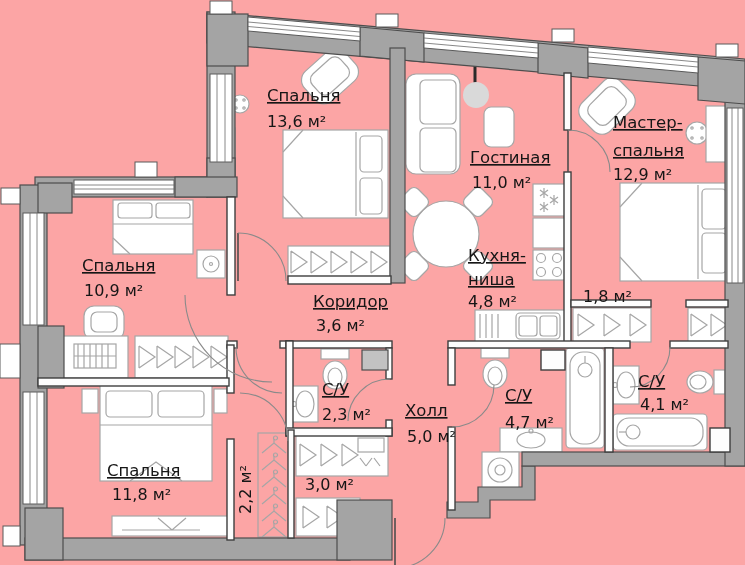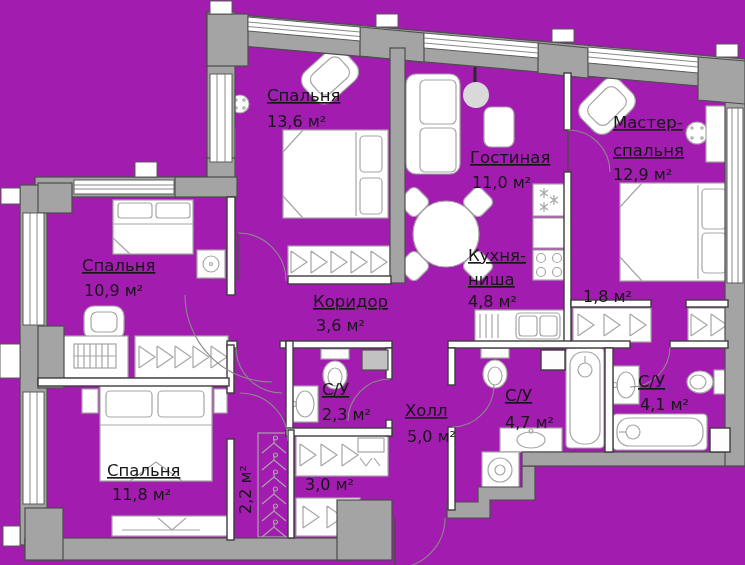--- a/index.html
+++ b/index.html
@@ -1,16 +1,16 @@
 <!DOCTYPE html>
 <html><head>
 <meta charset="utf-8">
 <style>
   html,body{margin:0;padding:0;background:#ffffff;}
-  .stage{position:relative;width:745px;height:565px;background:#a21caf;overflow:hidden;}
+  .stage{position:relative;width:745px;height:565px;background:#fca5a5;overflow:hidden;}
   svg{position:absolute;left:0;top:0;}
   text{font-family:"DejaVu Sans",sans-serif;fill:#161616;}
   .room-name{font-size:16.5px;text-decoration:underline;}
   .room-area{font-size:16px;}
   .wall{fill:#a4a4a4;stroke:#4d4d4d;stroke-width:1.2;}
   .iwall{fill:#fdfdfd;stroke:#3e3e3e;stroke-width:1.4;}
   .win{fill:#ffffff;stroke:#5a5a5a;stroke-width:1;}
   .winline{stroke:#6a6a6a;stroke-width:.8;fill:none;}
   .tooth{fill:#ffffff;stroke:#5a5a5a;stroke-width:1;}
   .furn{fill:#ffffff;stroke:#a6a6a6;stroke-width:1.2;}

